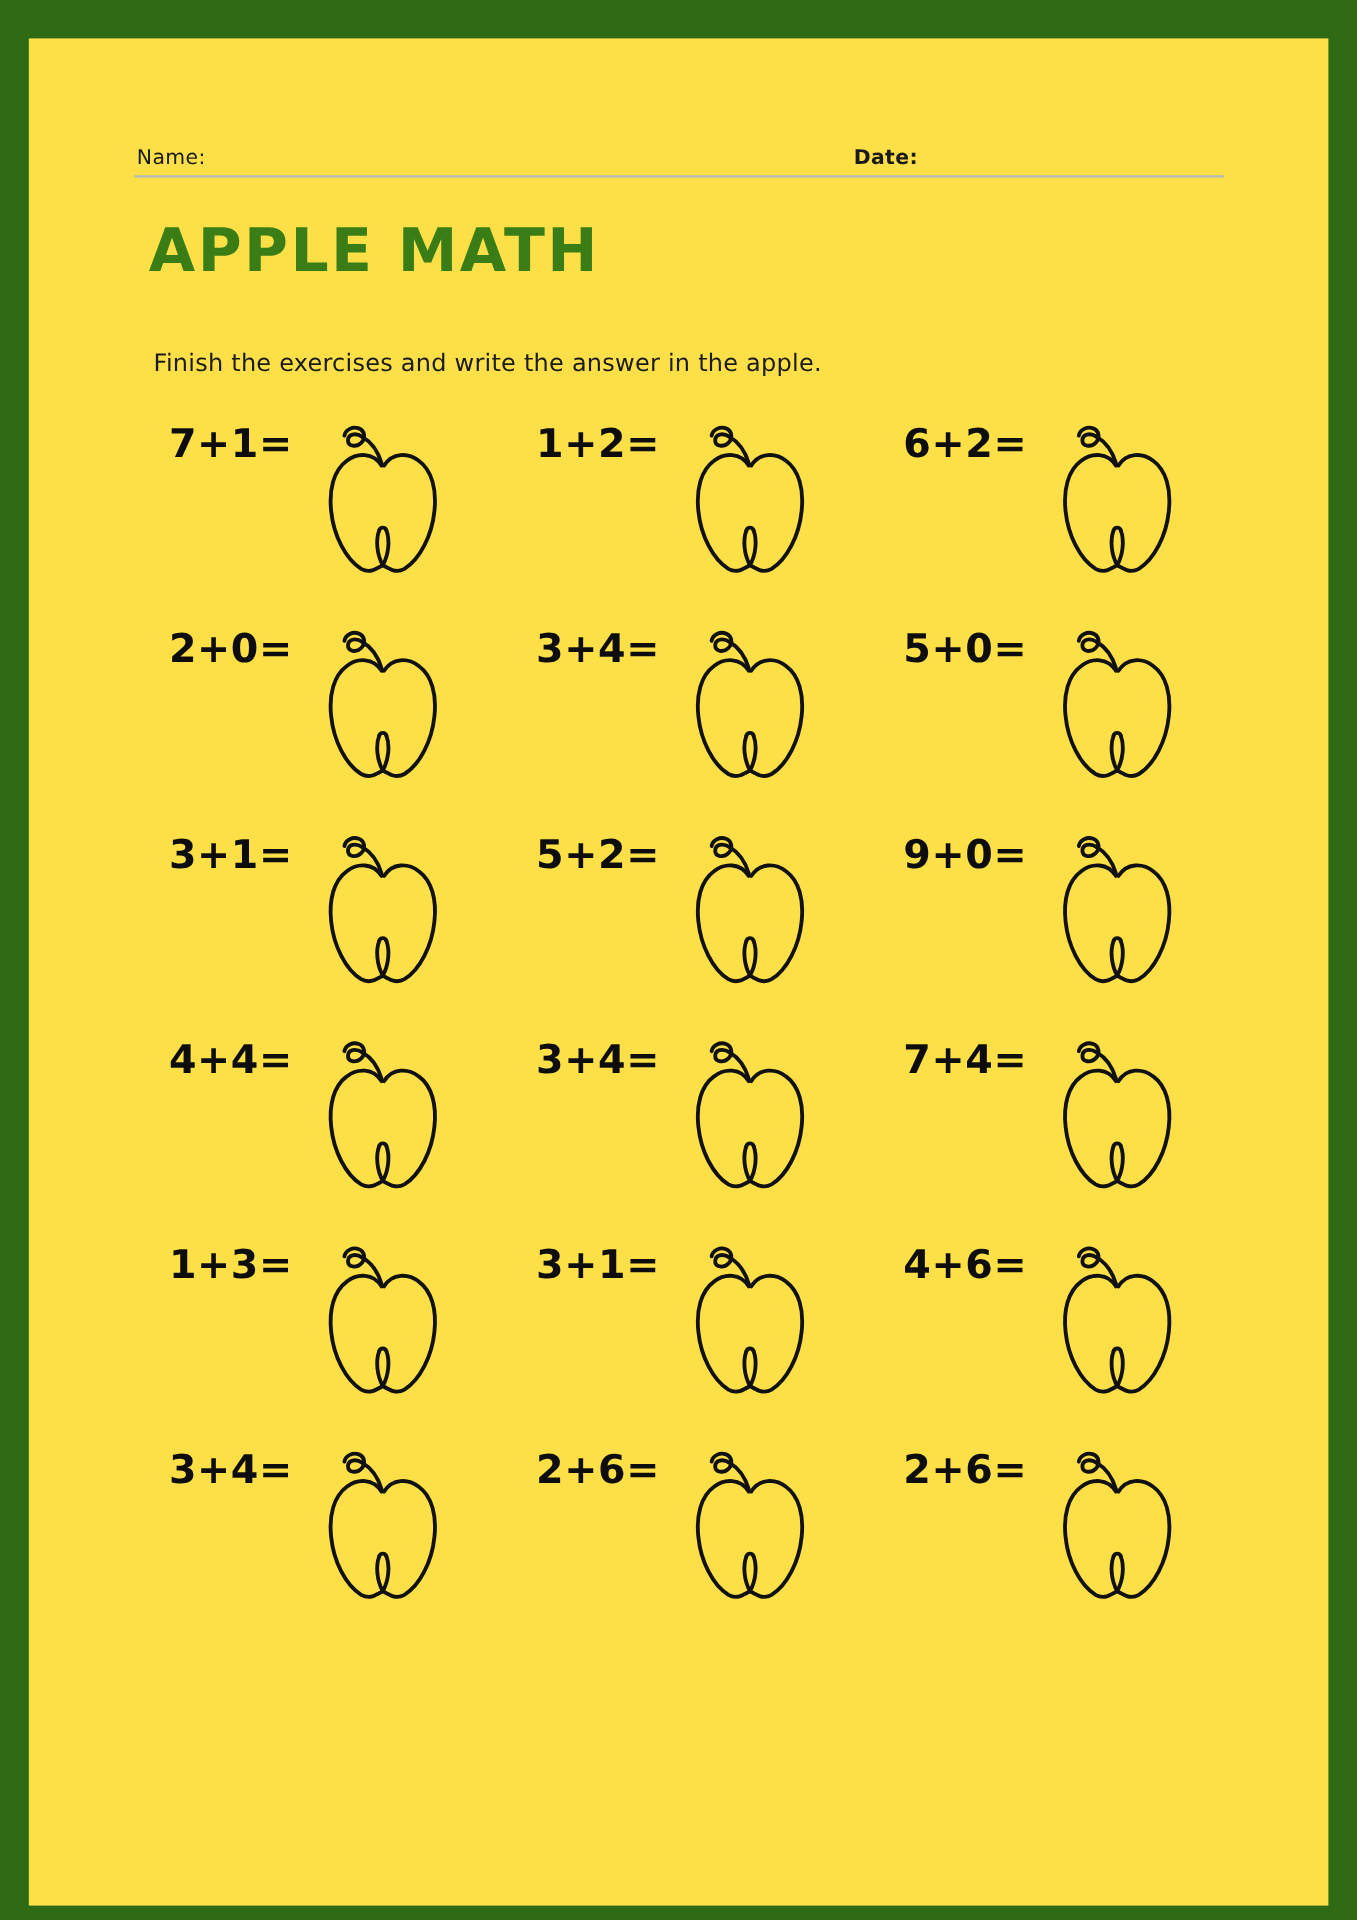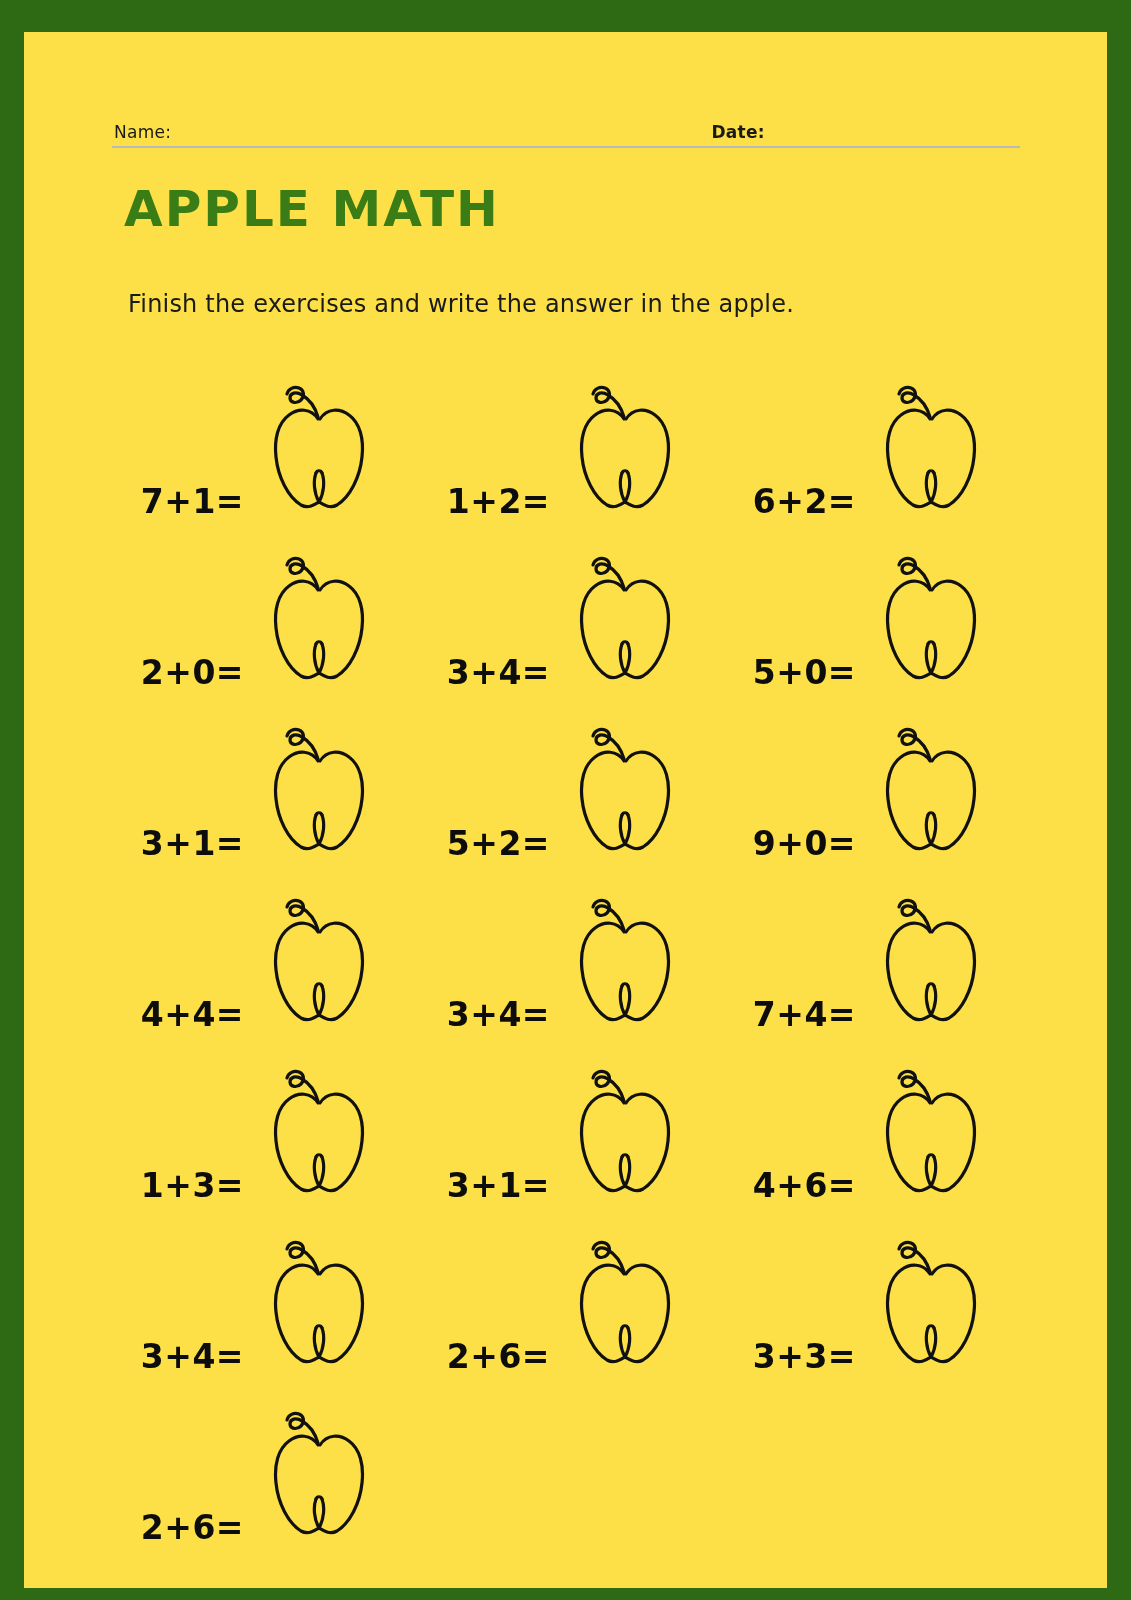--- a/index.html
+++ b/index.html
@@ -52,38 +52,38 @@
     font-weight: bold;
     color: #3a7d16;
     letter-spacing: 2px;
     line-height: 1;
   }
   .subtitle {
     position: absolute;
     left: 104px;
     top: 258px;
     font-family: "DejaVu Sans", sans-serif;
-    font-size: 24px;
+    font-size: 20px;
     color: #1a1a1a;
     letter-spacing: 0.2px;
   }
 
   .grid {
     position: absolute;
     left: 88px;
     top: 318px;
     width: 920px;
     display: flex;
     flex-wrap: wrap;
   }
   .cell {
     width: 306px;
     height: 171px;
     display: flex;
-    align-items: flex-end;
+    align-items: flex-start;
     justify-content: flex-start;
     box-sizing: border-box;
   }
   .equation {
     font-family: "DejaVu Sans", sans-serif;
     font-size: 33px;
     font-weight: bold;
     color: #0d0d0d;
     width: 132px;
     text-align: right;
@@ -381,35 +381,20 @@
           <path d="M48 14 C42 10 36 12 36 17 C36 22 43 23 47 19 C51 15 50 9 45 7 C40 5 34 8 33 13"></path>
           <path d="M64 38 C57 27 44 27 35 34 C24 42 20 58 22 76 C24 96 34 116 47 124 C54 128 60 124 65 121 C70 124 76 128 83 124 C96 116 106 96 108 76 C110 58 106 42 95 34 C86 27 73 27 66 38"></path>
           <path d="M65 121 C60 112 59 100 62 92"></path>
           <path d="M65 121 C70 112 71 100 68 92"></path>
           <path d="M62 92 C63 89 67 89 68 92"></path>
         </g>
       </svg>
     </span>
   </div>
 
-  <div class="cell">
-    <span class="equation">3+3=</span>
-    <span class="apple">
-      <svg viewBox="0 0 130 140" width="130" height="140" aria-hidden="true">
-        <g fill="none" stroke="#111111" stroke-width="3.2" stroke-linecap="round" stroke-linejoin="round">
-          <path d="M64 36 C61 26 55 18 48 14"></path>
-          <path d="M48 14 C42 10 36 12 36 17 C36 22 43 23 47 19 C51 15 50 9 45 7 C40 5 34 8 33 13"></path>
-          <path d="M64 38 C57 27 44 27 35 34 C24 42 20 58 22 76 C24 96 34 116 47 124 C54 128 60 124 65 121 C70 124 76 128 83 124 C96 116 106 96 108 76 C110 58 106 42 95 34 C86 27 73 27 66 38"></path>
-          <path d="M65 121 C60 112 59 100 62 92"></path>
-          <path d="M65 121 C70 112 71 100 68 92"></path>
-          <path d="M62 92 C63 89 67 89 68 92"></path>
-        </g>
-      </svg>
-    </span>
-  </div>
 
   <div class="cell">
     <span class="equation">2+6=</span>
     <span class="apple">
       <svg viewBox="0 0 130 140" width="130" height="140" aria-hidden="true">
         <g fill="none" stroke="#111111" stroke-width="3.2" stroke-linecap="round" stroke-linejoin="round">
           <path d="M64 36 C61 26 55 18 48 14"></path>
           <path d="M48 14 C42 10 36 12 36 17 C36 22 43 23 47 19 C51 15 50 9 45 7 C40 5 34 8 33 13"></path>
           <path d="M64 38 C57 27 44 27 35 34 C24 42 20 58 22 76 C24 96 34 116 47 124 C54 128 60 124 65 121 C70 124 76 128 83 124 C96 116 106 96 108 76 C110 58 106 42 95 34 C86 27 73 27 66 38"></path>
           <path d="M65 121 C60 112 59 100 62 92"></path>

